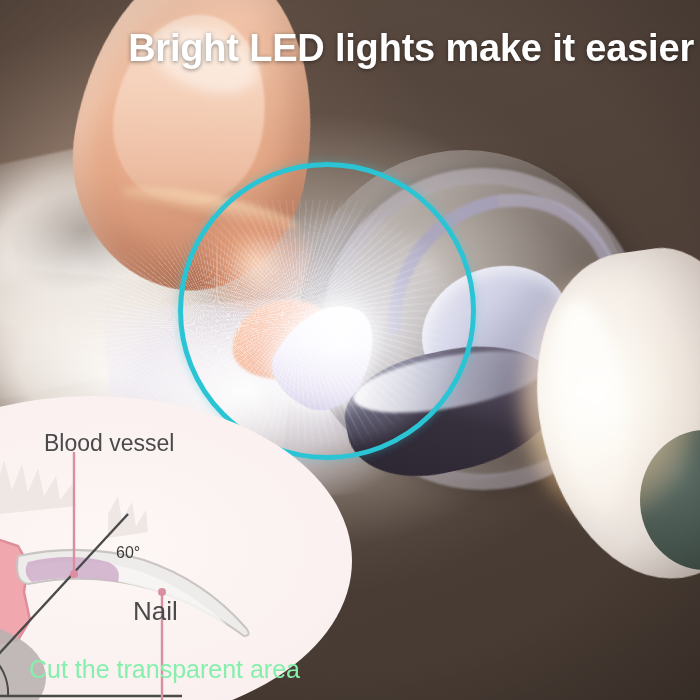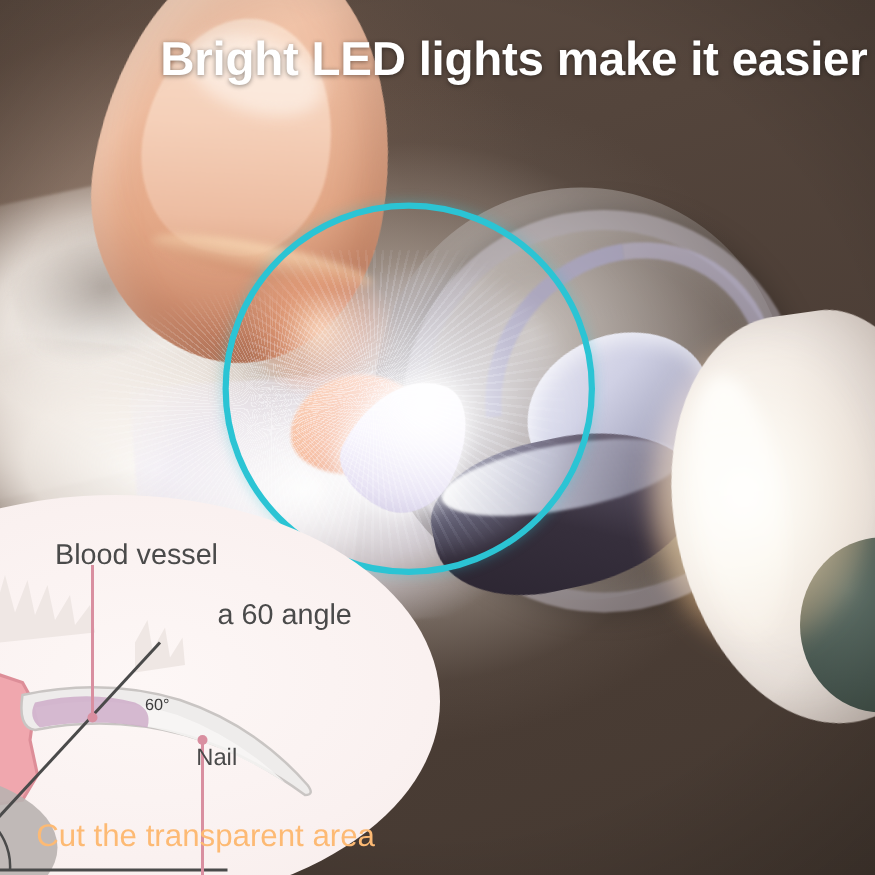--- a/index.html
+++ b/index.html
@@ -206,24 +206,24 @@
     overflow:hidden;
   }
   .inset-svg{position:absolute;left:0;top:0;width:520px;height:330px;}
 
   .lbl{
     position:absolute;color:#4a4a4a;font-weight:normal;
     white-space:nowrap;
   }
   .lbl-blood{left:32px;top:430px;font-size:23px;margin-left:12px;}
   .lbl-cut{left:174px;top:477px;font-size:23px;line-height:1.22;}
-  .lbl-nail{left:133px;top:596px;font-size:19px;margin-left:24px;}
-  .lbl-deg{left:116px;top:556px;font-size:13px;color:#3c3c3c;}
+  .lbl-nail{left:133px;top:596px;font-size:26px;}
+  .lbl-deg{left:116px;top:544px;font-size:16px;color:#3c3c3c;}
   .caption{
-    position:absolute;left:29px;top:655px;font-size:25px;color:#fdba74;
+    position:absolute;left:29px;top:655px;font-size:25px;color:#86efac;
     white-space:nowrap;
   }
 </style>
 </head>
 <body>
 
 <div id="stage" style="--teal: #2bc4d4; background: rgb(74, 61, 53);">
 
   <div class="photo-base"></div>
 
@@ -293,20 +293,19 @@
       <line x1="242" y1="56" x2="242" y2="178" stroke="#d98fa0" stroke-width="2.4"></line>
       <circle cx="242" cy="178" r="4" fill="#d98fa0"></circle>
 
       <line x1="330" y1="196" x2="330" y2="310" stroke="#d98fa0" stroke-width="2.4"></line>
       <circle cx="330" cy="196" r="4" fill="#d98fa0"></circle>
     </svg>
   </div>
 
   <div class="lbl lbl-blood">Blood vessel</div>
   <div class="lbl lbl-cut">
-    <div>a 60 angle</div>
   </div>
   <div class="lbl lbl-nail">Nail</div>
   <div class="lbl lbl-deg">60°</div>
 
   <div class="caption">Cut the transparent area</div>
 
 </div>
 
 </body></html>

